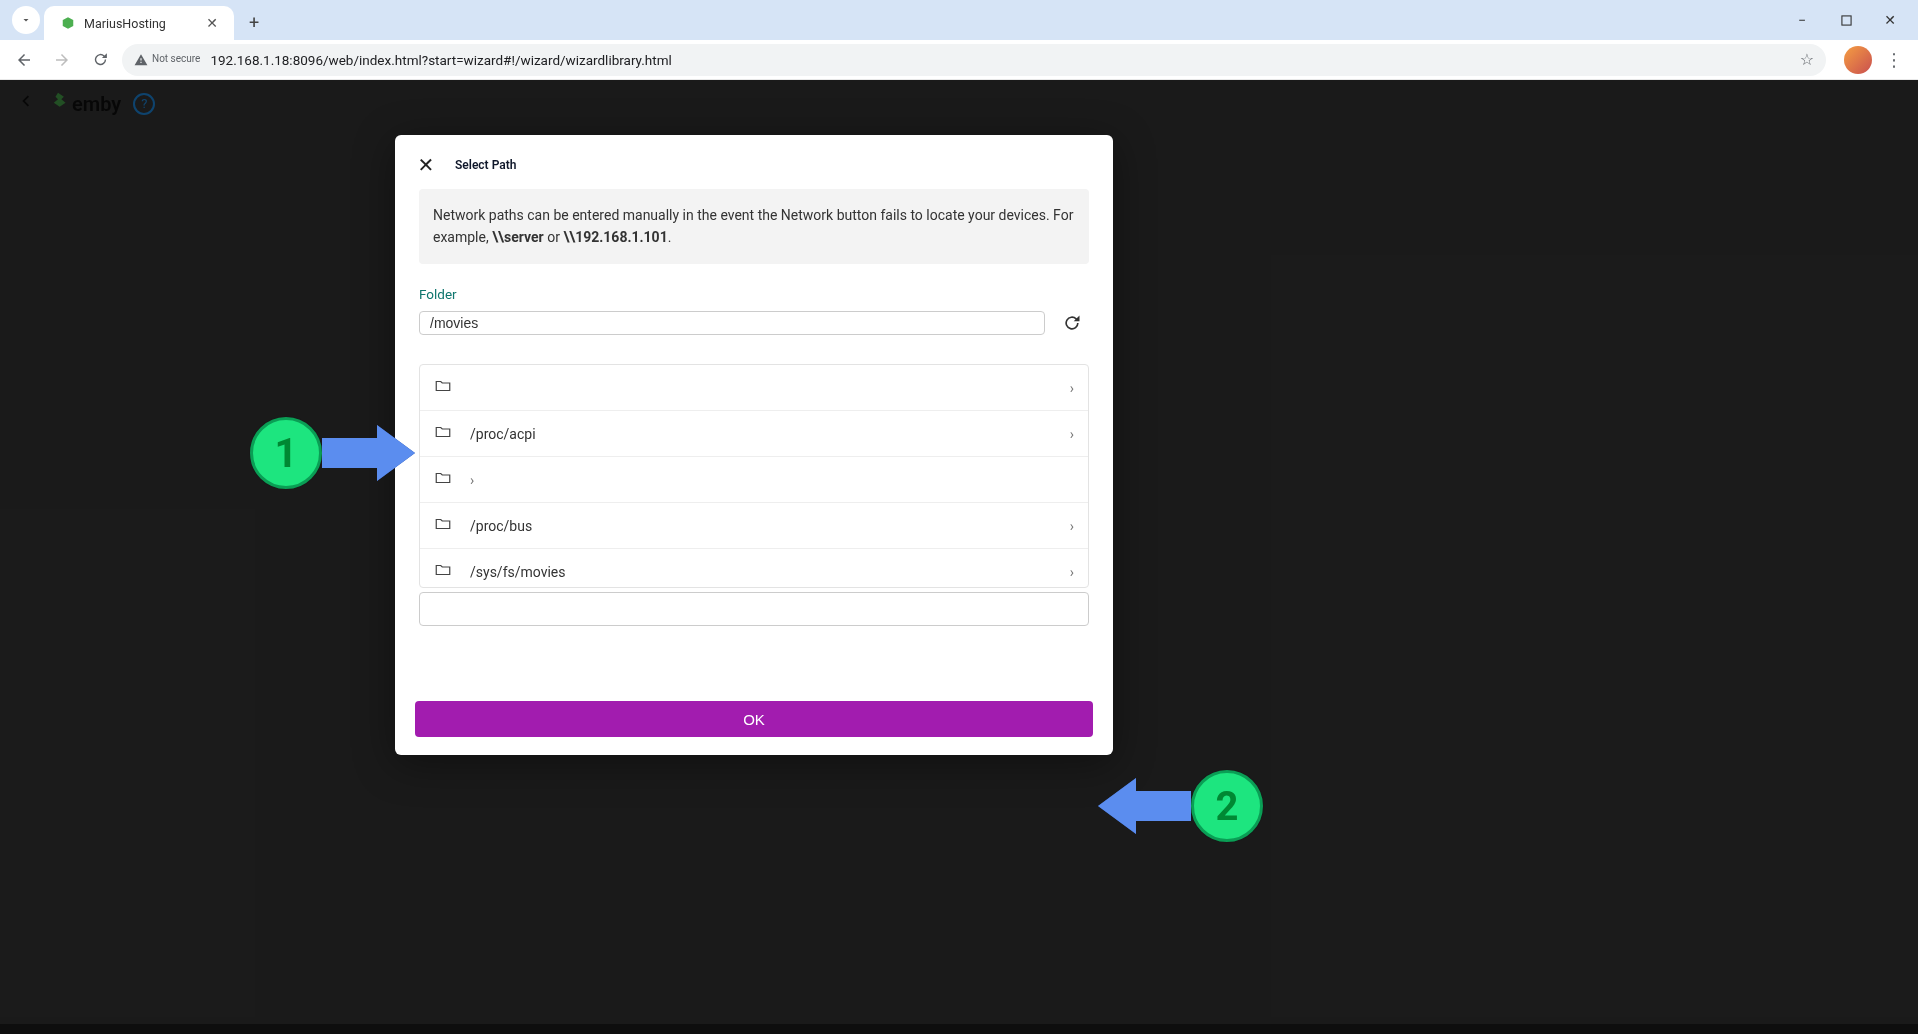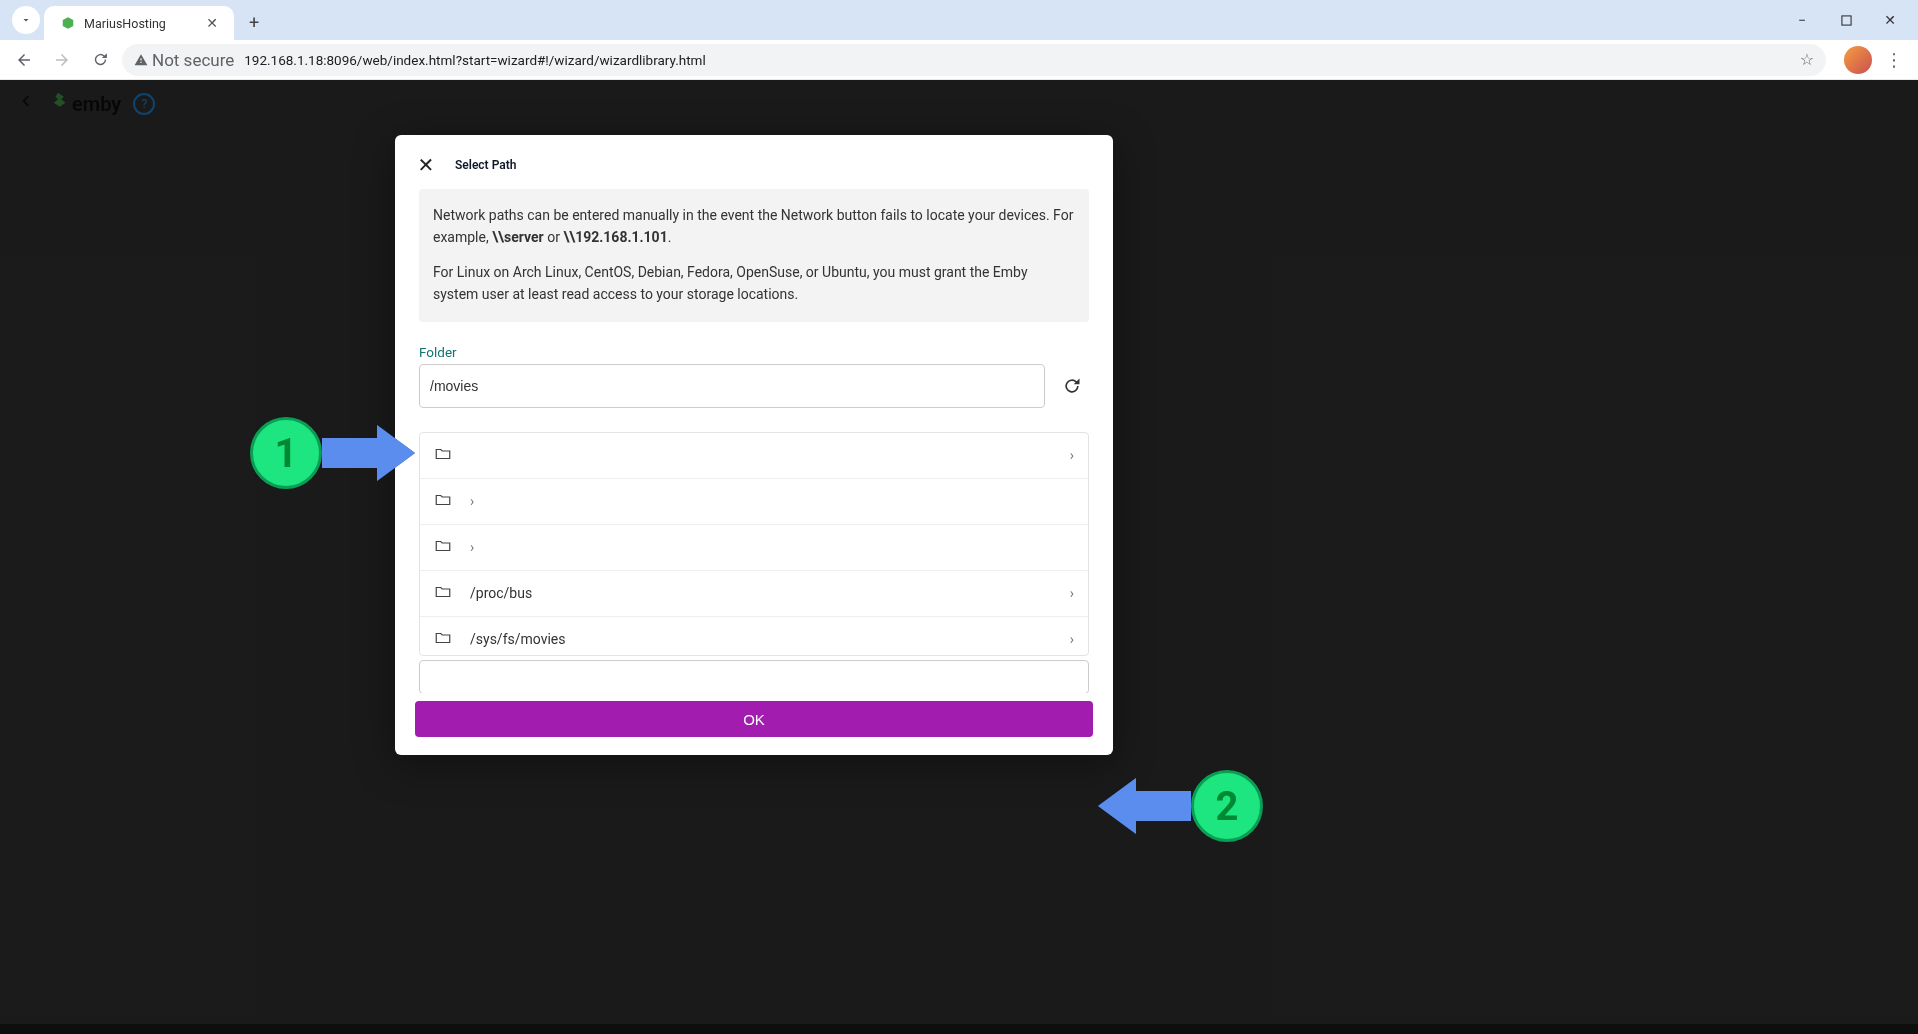--- a/index.html
+++ b/index.html
@@ -71,21 +71,21 @@
     cursor:pointer; font-size:18px;
   }
   .toolbar .nav-btn.disabled { color:#bbb; cursor:default; }
   .address-bar {
     flex:1; height: 32px;
     background:#f1f3f4; border-radius:16px;
     display:flex; align-items:center;
     padding: 0 12px; gap:10px;
     font-size: 13.5px; color:#5f6368;
   }
-  .address-bar .secure { display:flex; align-items:center; gap:4px; color:#5f6368; font-size:17px;}
+  .address-bar .secure { display:flex; align-items:flex-start; gap:4px; color:#5f6368; font-size:10px;}
   .address-bar .url { color:#202124; }
   .address-bar .star { margin-left:auto; color:#5f6368; font-size:16px; cursor:pointer;}
   .toolbar .profile {
     width: 28px; height:28px; border-radius:50%;
     background: linear-gradient(135deg,#f59e42,#c94f4f);
     margin-left:12px; cursor:pointer;
   }
   .toolbar .menu-btn {
     width: 32px; height:32px;
     display:flex; align-items:center; justify-content:center;
@@ -150,21 +150,21 @@
   .info-box {
     background:#f3f3f3; border-radius:4px;
     padding: 16px 14px; font-size:14px; color:#333;
     line-height:1.55;
   }
   .info-box p + p { margin-top: 14px; }
 
   .field-label { font-size:13.5px; color:#0f766e; margin-top:22px; margin-bottom:4px;}
   .folder-row { display:flex; align-items:center; gap:10px; }
   .folder-input {
-    flex:1; height:44px; border:1px solid #ccc; border-radius:4px;
+    flex:1; height:24px; border:1px solid #ccc; border-radius:4px;
     padding: 0 10px; font-size:14px; color:#333;
     outline:none;
   }
   .refresh-btn {
     width:34px; height:34px;
     display:flex; align-items:center; justify-content:center;
     color:#333; cursor:pointer; font-size:18px;
   }
 
   .folder-list {
@@ -322,21 +322,20 @@
       <div class="dialog-header">
         <span class="close-x">✕</span>
         <span class="dlg-title">Select Path</span>
       </div>
 
       <div class="dialog-body">
         <div class="info-box">
           <p>
             <span>Network paths can be entered manually in the event the Network button fails to locate your devices. For example, </span><b>\\server</b><span> or </span><b>\\192.168.1.101</b><span>.</span>
           </p>
-          <p>For Linux on Arch Linux, CentOS, Debian, Fedora, OpenSuse, or Ubuntu, you must grant the Emby system user at least read access to your storage locations.</p>
         </div>
 
         <div class="field-label">Folder</div>
         <div class="folder-row">
           <input class="folder-input" value="/movies" style="">
           <div class="refresh-btn">
             <svg width="20" height="20" viewBox="0 0 24 24">
                 <path fill="#333" d="M17.65 6.35A8 8 0 1 0 20 12h-2a6 6 0 1 1-1.76-4.24L14 10h7V3l-3.35 3.35z"></path>
               </svg>
           </div>
@@ -347,20 +346,21 @@
             <span class="fi-icon"><svg width="18" height="18" viewBox="0 0 24 24">
                   <path fill="none" stroke="#444" stroke-width="1.6" d="M3 6h6l2 2h10v10H3z"></path>
                 </svg></span>
             <span class="fi-path"></span>
             <span class="fi-chevron">›</span>
           </div>
           <div class="folder-item">
             <span class="fi-icon"><svg width="18" height="18" viewBox="0 0 24 24">
                   <path fill="none" stroke="#444" stroke-width="1.6" d="M3 6h6l2 2h10v10H3z"></path>
                 </svg></span>
+            <span class="fi-path">/proc/acpi</span>
             <span class="fi-chevron">›</span>
           </div>
           <div class="folder-item">
             <span class="fi-icon"><svg width="18" height="18" viewBox="0 0 24 24">
                   <path fill="none" stroke="#444" stroke-width="1.6" d="M3 6h6l2 2h10v10H3z"></path>
                 </svg></span>
             <span class="fi-chevron">›</span>
           </div>
           <div class="folder-item">
             <span class="fi-icon"><svg width="18" height="18" viewBox="0 0 24 24">

